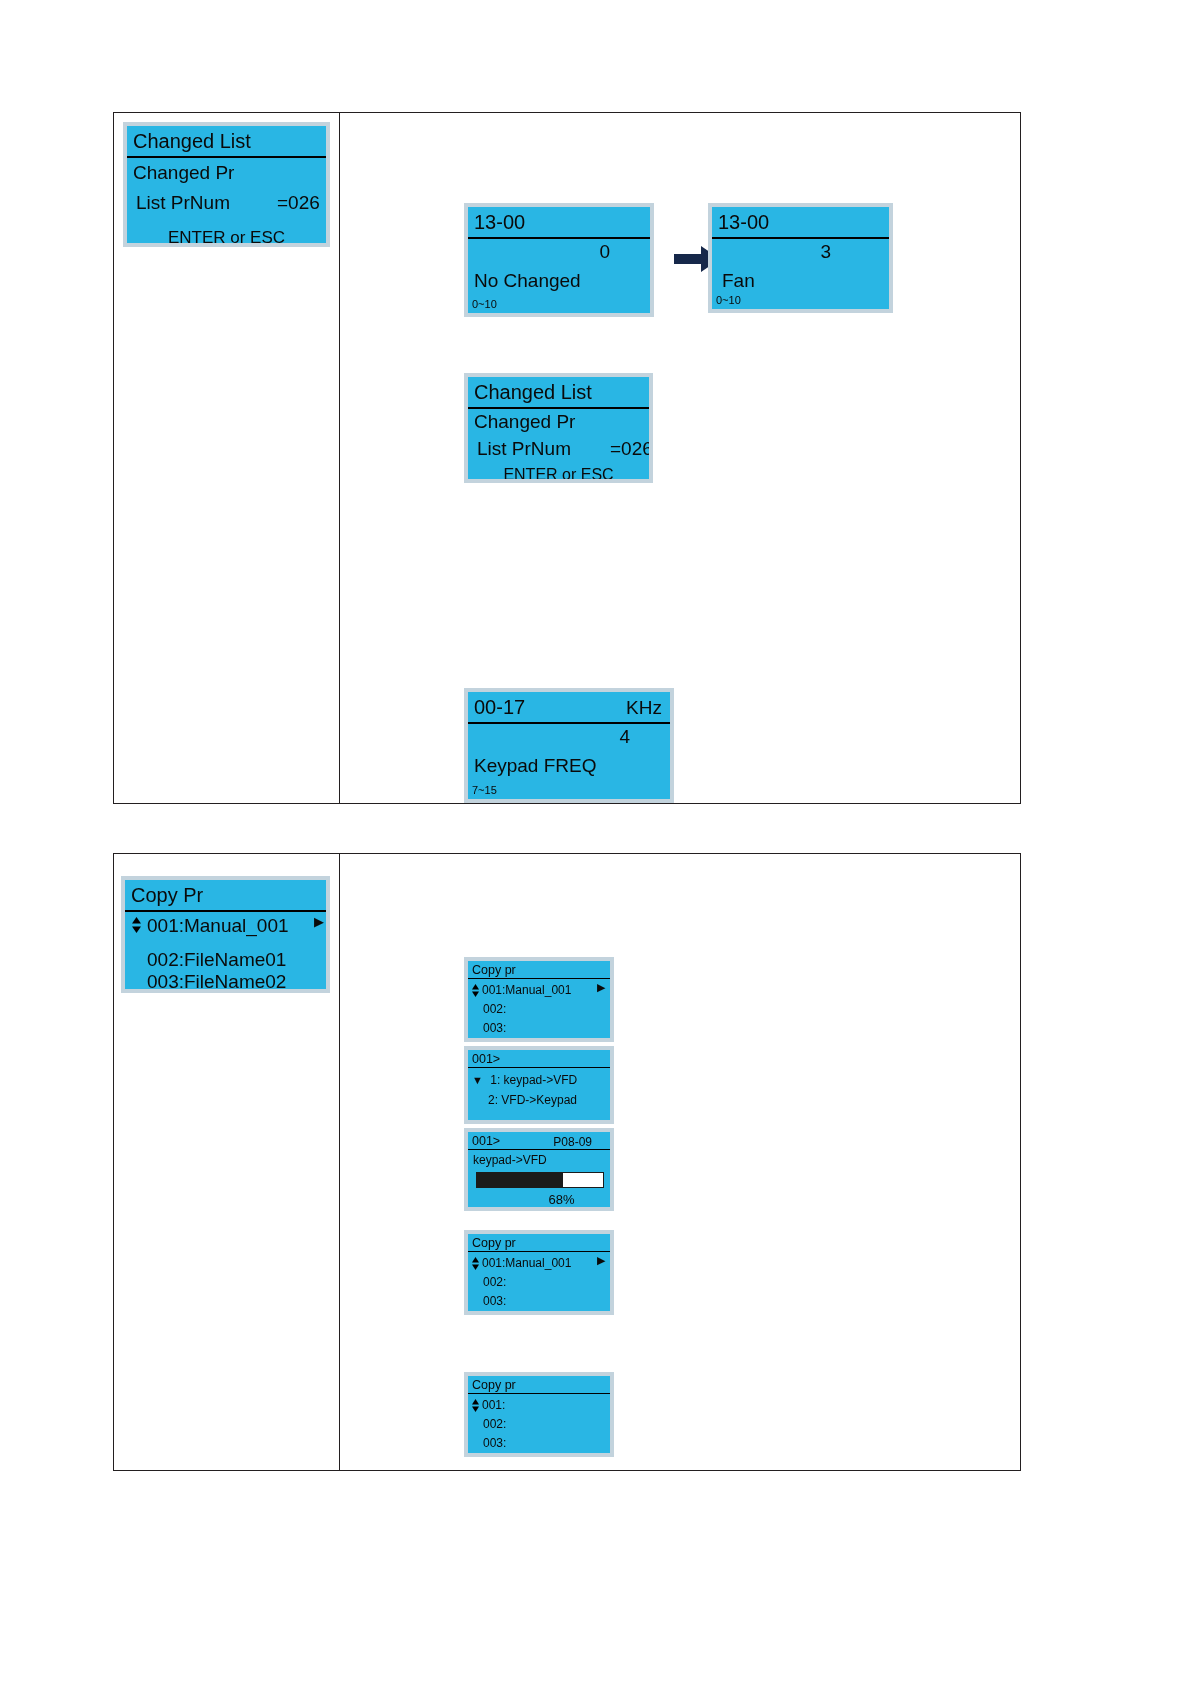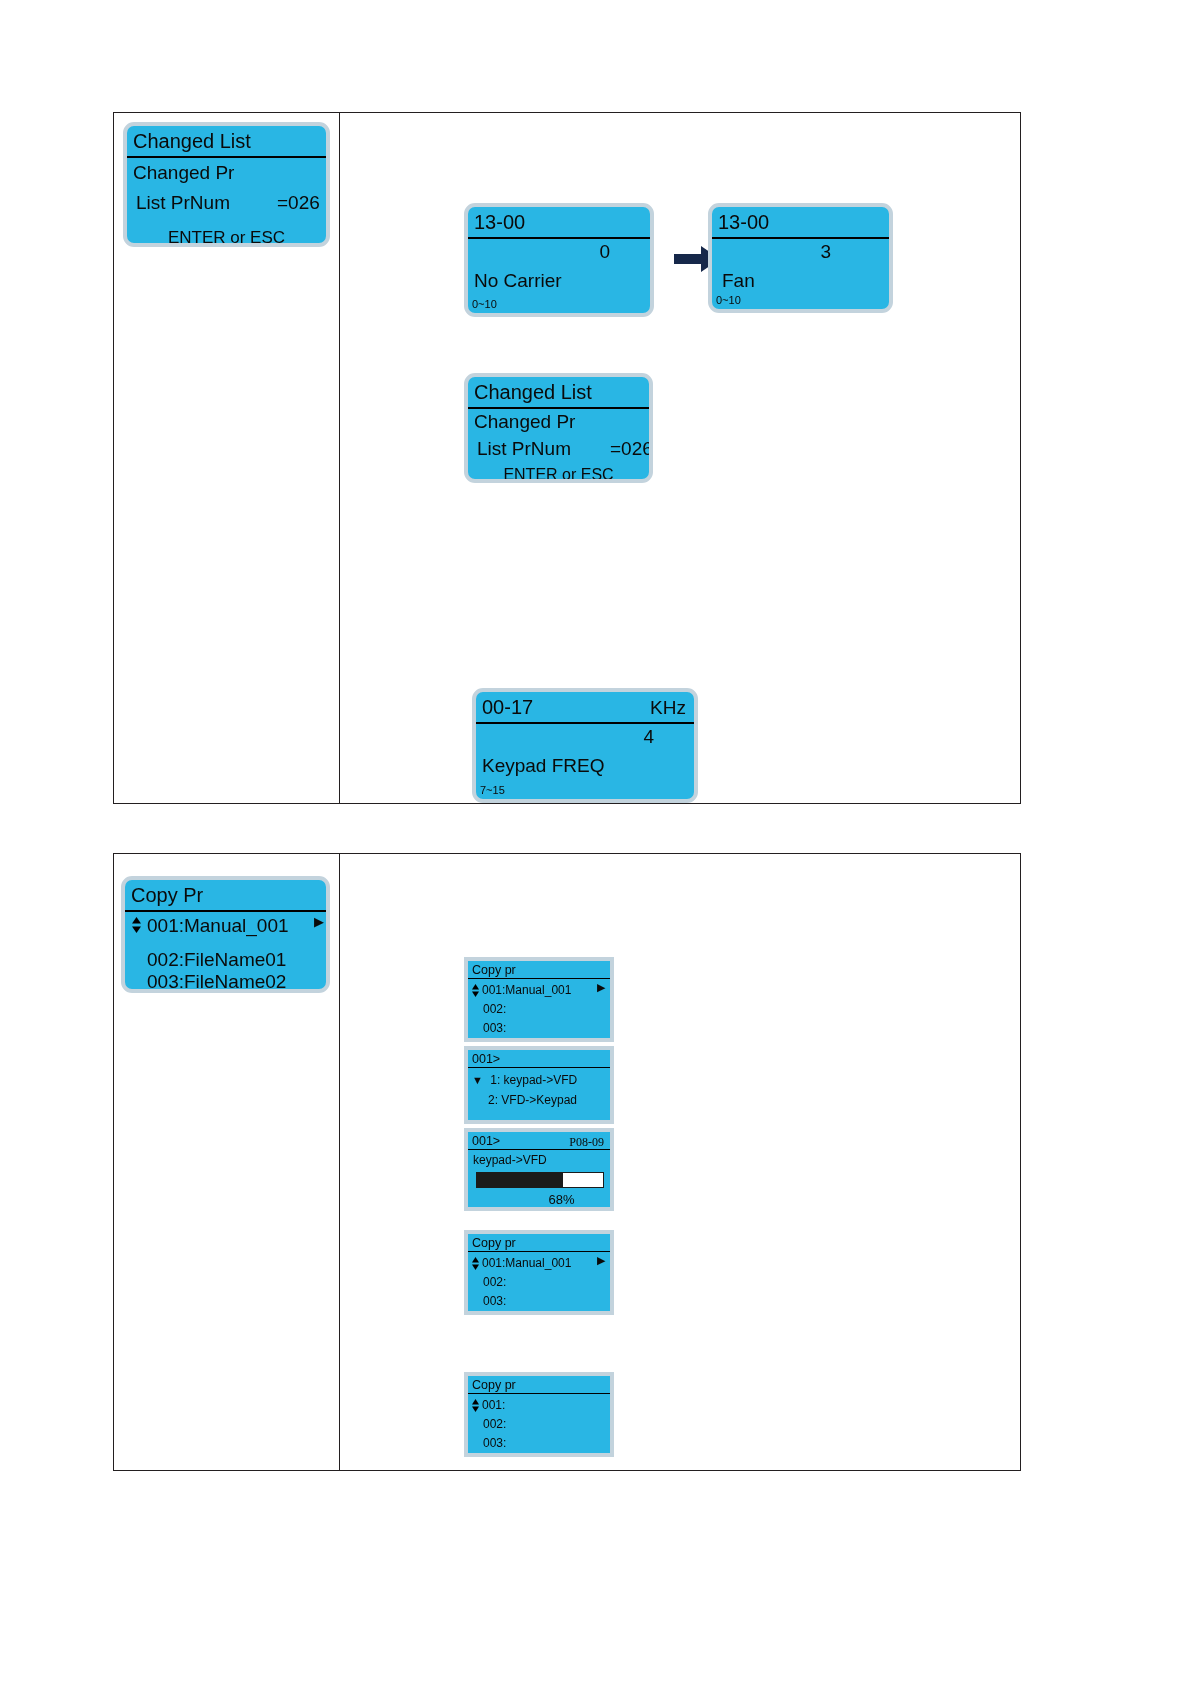--- a/index.html
+++ b/index.html
@@ -47,21 +47,21 @@
     box-sizing:border-box;
   }
   .lcd .hdr-rule{
     position:absolute;left:0;right:0;
     border-bottom:2px solid #000;
   }
   .lcd .row{position:absolute;white-space:nowrap;}
   .lcd .rng{position:absolute;left:4px;}
 
   
-  .big  {font-size:19px;border-radius:11px;}
+  .big  {font-size:19px;}
   .big .hdr{font-size:20px;padding-left:6px;height:30px;}
   .big .hdr-rule{top:30px;}
 
   
   .sm   {font-size:12px;}
   .sm .hdr{font-size:12.5px;padding-left:4px;height:17px;}
   .sm .hdr-rule{top:17px;border-bottom-width:1.5px;}
 
   .center{text-align:center;}
 
@@ -116,21 +116,21 @@
     </div>
 
     <div class="col-right">
 
       <div class="lcd big" style="left:124px;top:90px;width:190px;height:114px;">
         <div class="hdr">
           <span>13-00</span>
         </div>
         <div class="hdr-rule"></div>
         <div class="row" style="right:40px;top:34px;">0</div>
-        <div class="row" style="left:6px;top:63px;">No Carrier</div>
+        <div class="row" style="left:6px;top:63px;">No Changed</div>
         <div class="rng" style="bottom:3px;font-size:11px;">0~10</div>
       </div>
 
       <div class="arrow" style="left:334px;top:133px;">
         <svg viewBox="0 0 46 26" xmlns="http://www.w3.org/2000/svg">
           <path d="M0 8 H27 V0 L46 13 L27 26 V18 H0 Z" fill="#16284a"></path>
         </svg>
       </div>
 
       <div class="lcd big" style="left:368px;top:90px;width:185px;height:110px;">
@@ -148,21 +148,21 @@
           <span>Changed List</span>
         </div>
         <div class="hdr-rule"></div>
         <div class="row" style="left:6px;top:34px;">Changed Pr</div>
         <div class="row" style="left:9px;top:61px;">List PrNum</div>
         <div class="row" style="left:142px;top:61px;">=026</div>
         <div class="row" style="left:0;right:0;top:89px;text-align:center;font-size:16px;">ENTER or ESC</div>
       </div>
 
 
-      <div class="lcd big" style="left:132px;top:575px;width:226px;height:115px;">
+      <div class="lcd big" style="left:124px;top:575px;width:210px;height:115px;">
         <div class="hdr">
           <span>00-17</span>
         </div>
         <div class="row" style="right:8px;top:5px;">KHz</div>
         <div class="hdr-rule"></div>
         <div class="row" style="right:40px;top:34px;">4</div>
         <div class="row" style="left:6px;top:63px;">Keypad FREQ</div>
         <div class="rng" style="bottom:3px;font-size:11px;">7~15</div>
       </div>
 
@@ -227,21 +227,21 @@
           <span class="tri-down">▼</span>
           <span style="margin-left:4px;margin-top:9px;">1: keypad-&gt;VFD</span>
         </div>
         <div class="row" style="left:20px;top:43px;">2: VFD-&gt;Keypad</div>
       </div>
 
       <div class="lcd sm" style="left:124px;top:274px;width:150px;height:83px;">
         <div class="hdr">
           <span>001&gt;</span>
         </div>
-        <div class="row" style="right:6px;top:3px;font-family:Liberation Serif, serif;">P08-09</div>
+        <div class="row" style="right:18px;top:3px;">P08-09</div>
         <div class="hdr-rule"></div>
         <div class="row" style="left:5px;top:21px;">keypad-&gt;VFD</div>
 
         <div class="pbar" style="left:8px;top:40px;width:128px;height:16px;">
           <div class="fill" id="progress-fill" style="width: 68%;"></div>
         </div>
 
         <div class="row" style="left:0;right:0;top:60px;text-align:center;font-size:13px;margin-left:45px;">68%</div>
       </div>
 

